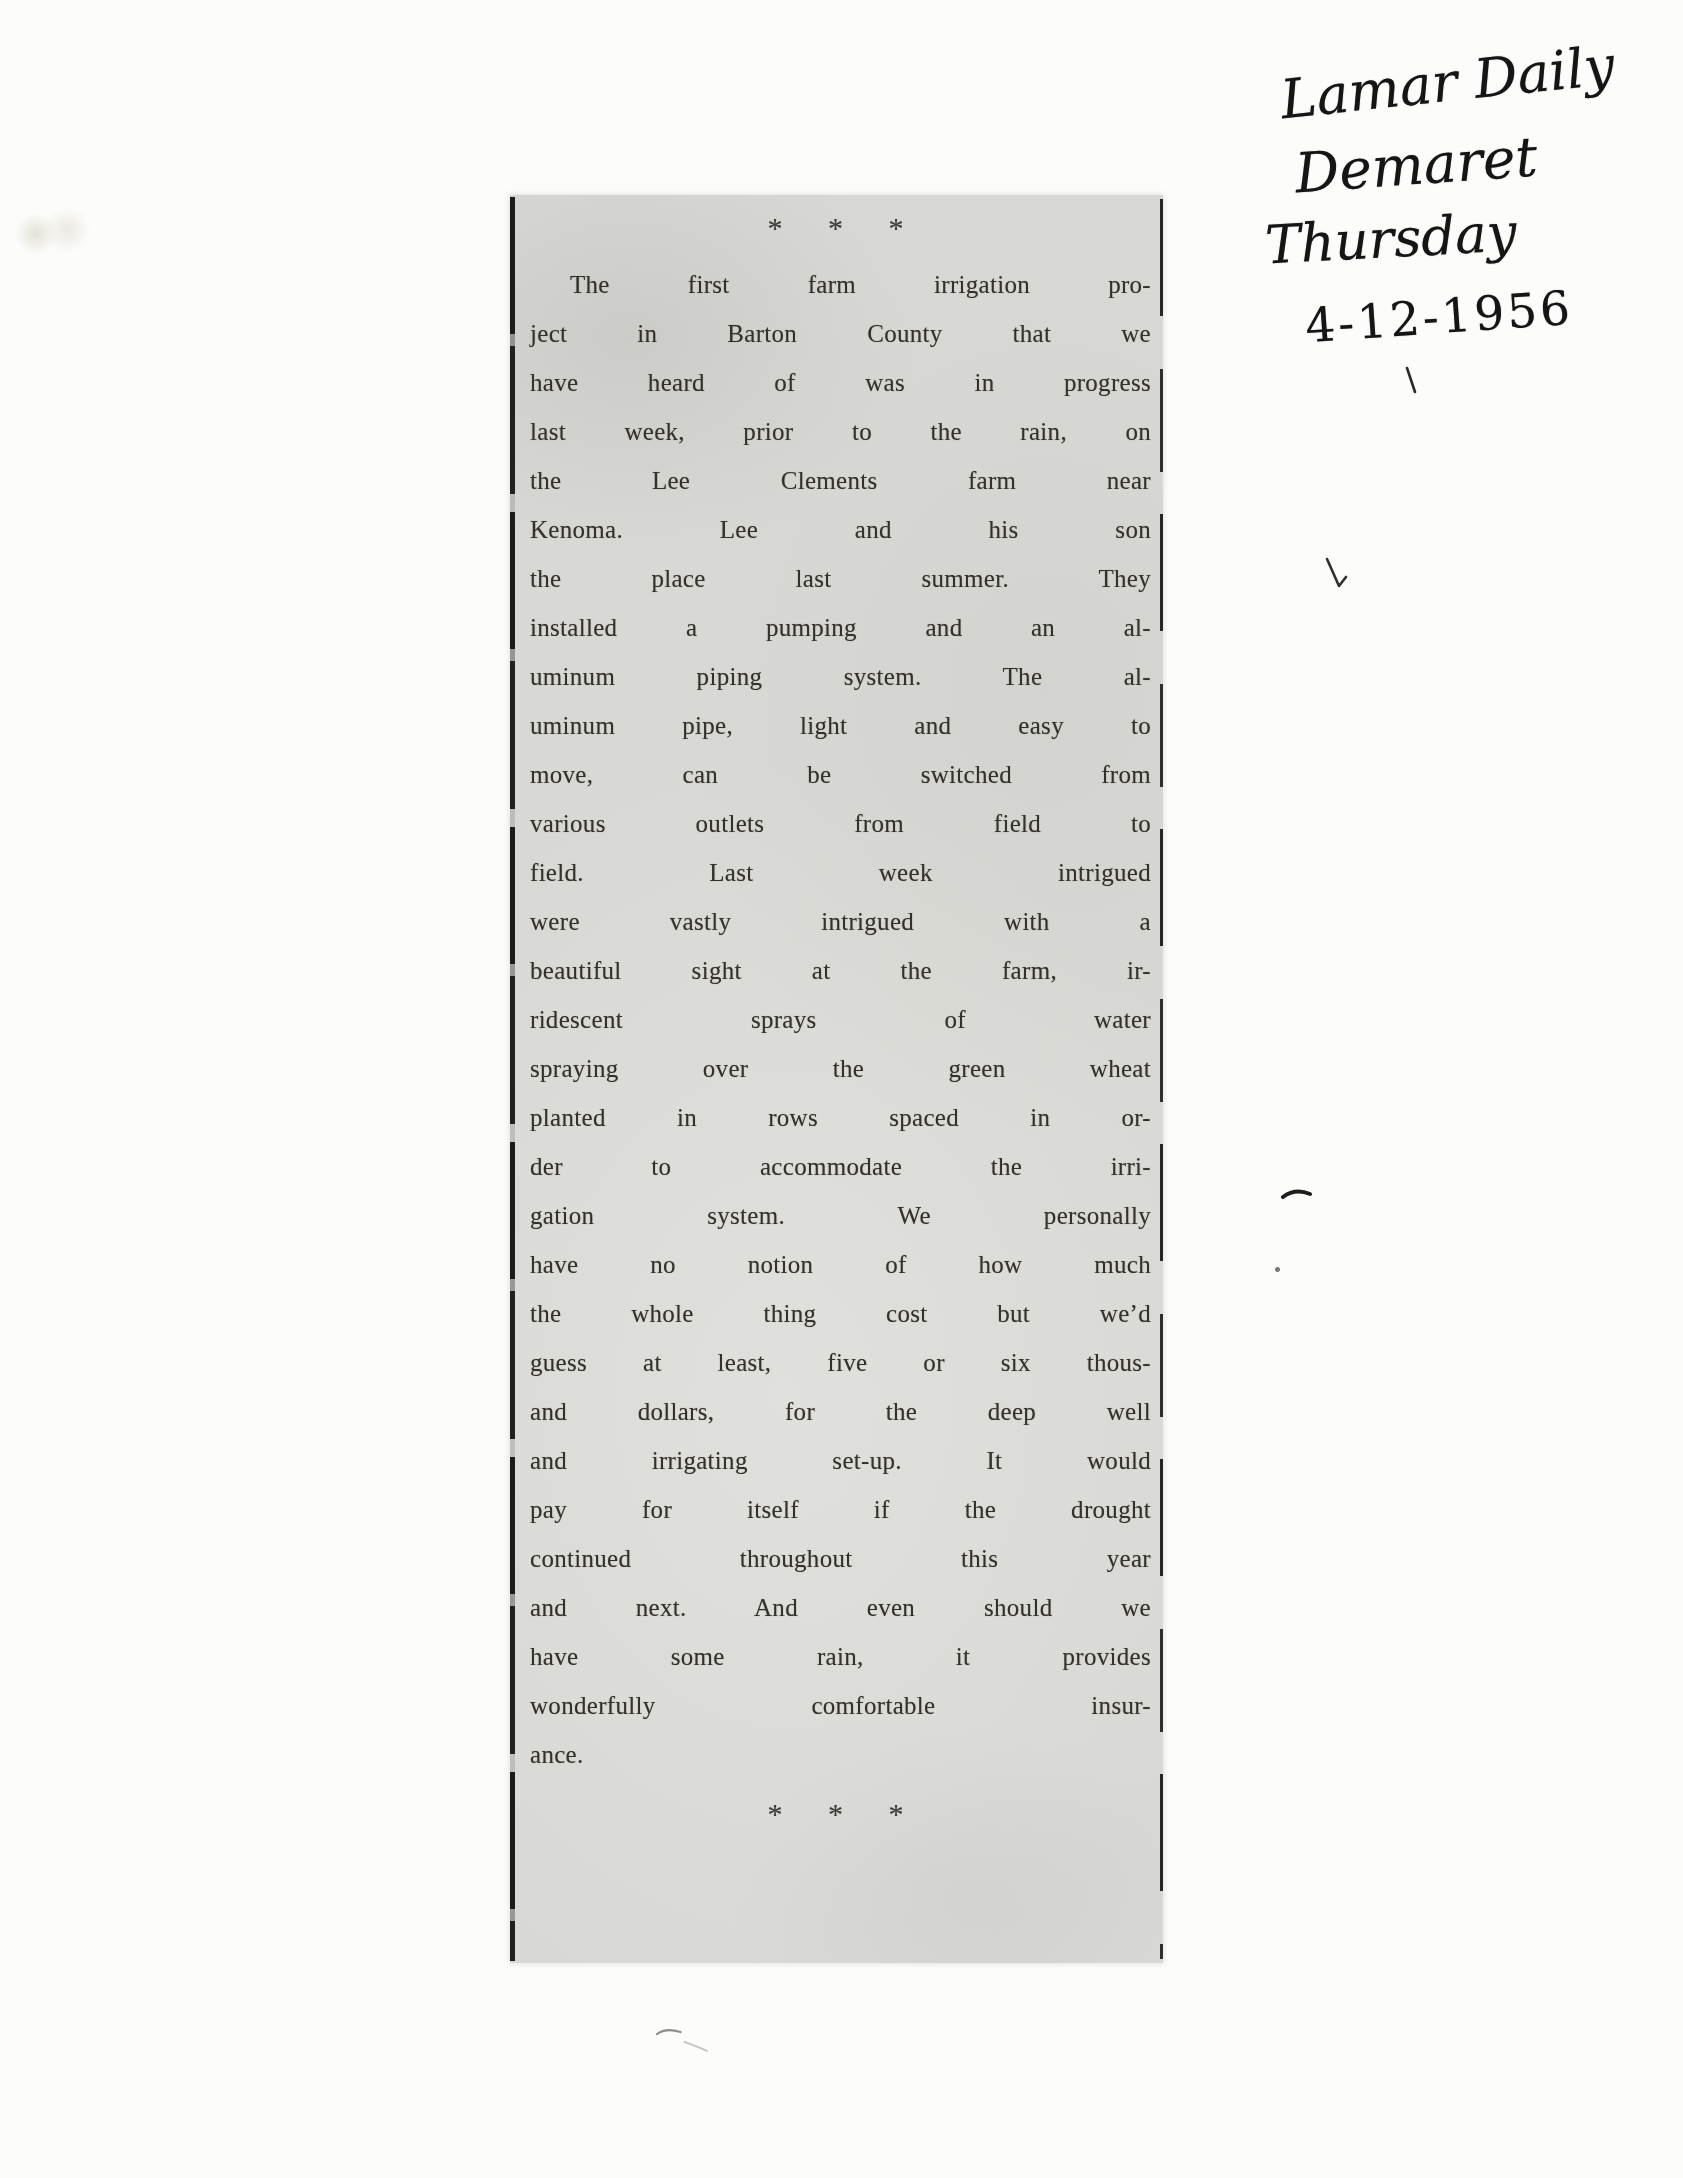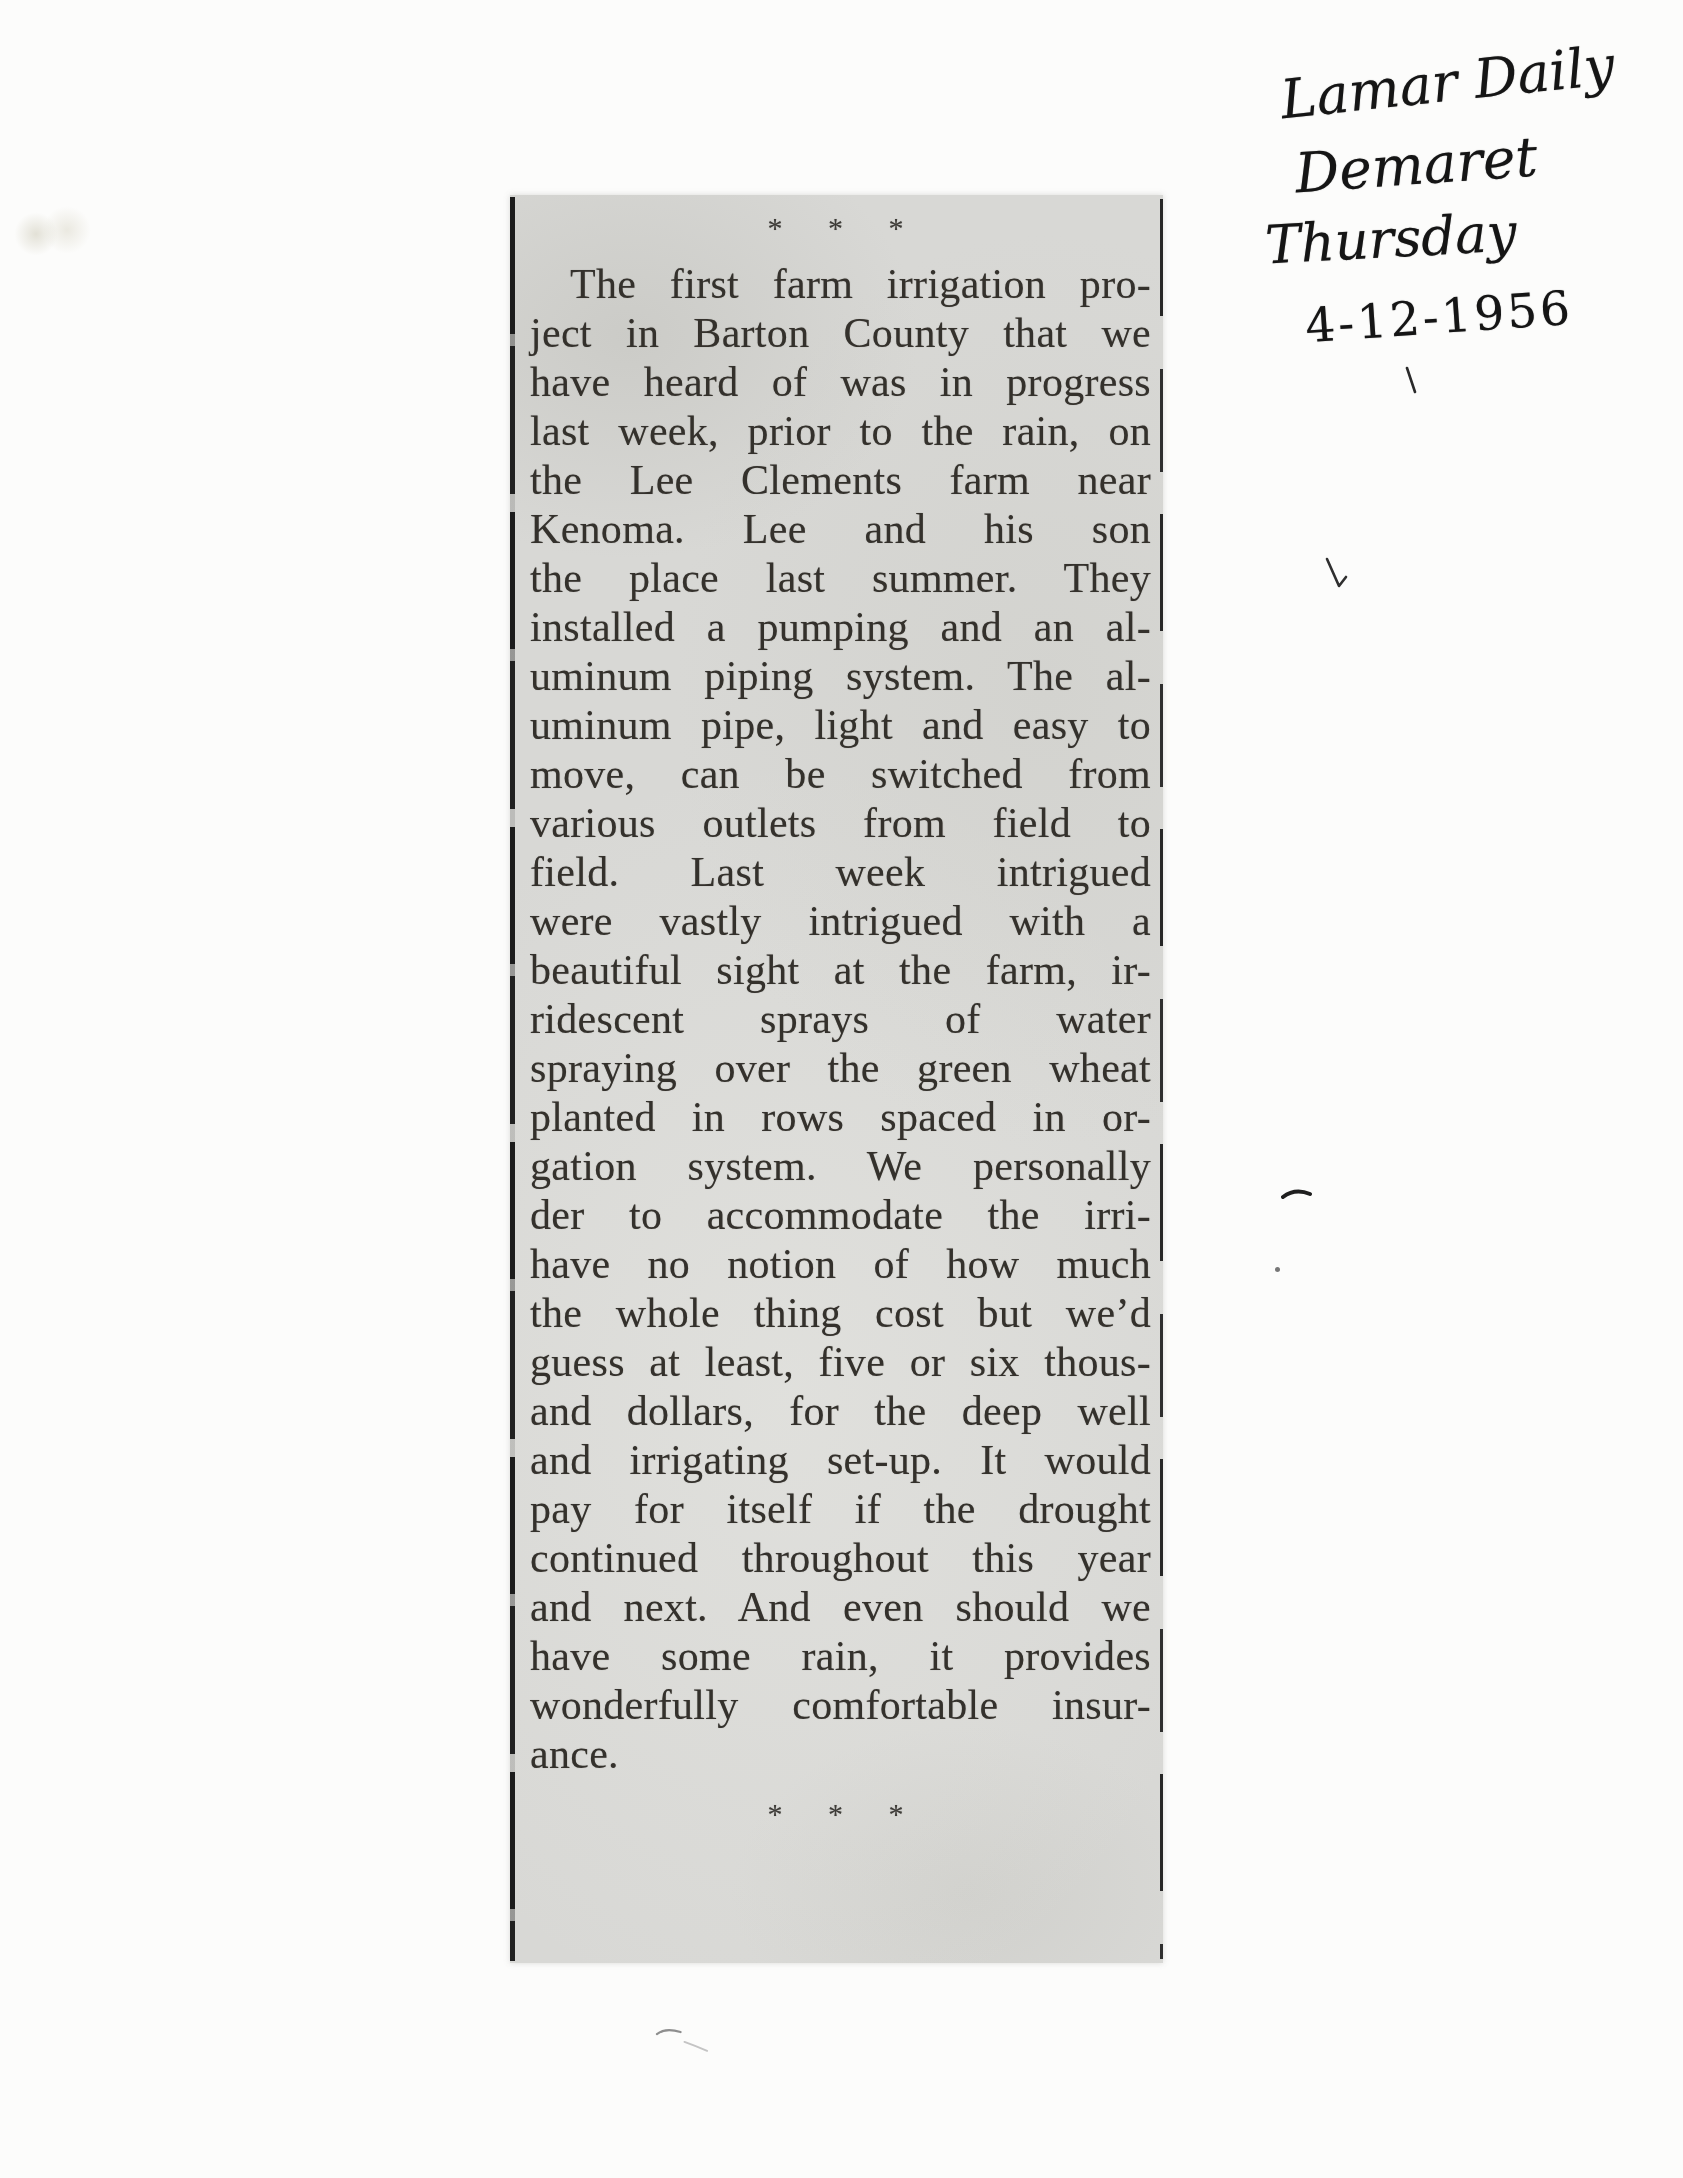--- a/index.html
+++ b/index.html
@@ -47,21 +47,21 @@
   .separator{
     text-align:center;color:#3e3c38;font-size:30px;line-height:32px;
     word-spacing:34px;letter-spacing:2px;
     text-shadow:0 0 1px rgba(60,58,54,0.4);
   }
   .separator.top{margin-top:17px;}
   .separator.bottom{margin-top:19px;}
 
   .article{padding:16px 12px 0 20px;}
   .article-line{
-    font-size:42px;line-height:49px;color:#34312c;
+    font-size:25px;line-height:49px;color:#34312c;
     letter-spacing:0.3px;
     text-align:justify;text-align-last:justify;
     white-space:normal;
     text-shadow:0 0 1px rgba(52,49,44,0.35);
   }
   .article-line.indent{text-indent:40px;}
   .article-line.last{text-align-last:left;}
 
   
   .hw{
@@ -96,22 +96,22 @@
       <div class="article-line">uminum piping system. The al-</div>
       <div class="article-line">uminum pipe, light and easy to</div>
       <div class="article-line">move, can be switched from</div>
       <div class="article-line">various outlets from field to</div>
       <div class="article-line">field. Last week intrigued</div>
       <div class="article-line">were vastly intrigued with a</div>
       <div class="article-line">beautiful sight at the farm, ir-</div>
       <div class="article-line">ridescent sprays of water</div>
       <div class="article-line">spraying over the green wheat</div>
       <div class="article-line">planted in rows spaced in or-</div>
+      <div class="article-line">der to accommodate the irri-</div>
       <div class="article-line">gation system. We personally</div>
-      <div class="article-line">der to accommodate the irri-</div>
       <div class="article-line">have no notion of how much</div>
       <div class="article-line">the whole thing cost but we’d</div>
       <div class="article-line">guess at least, five or six thous-</div>
       <div class="article-line">and dollars, for the deep well</div>
       <div class="article-line">and irrigating set-up. It would</div>
       <div class="article-line">pay for itself if the drought</div>
       <div class="article-line">continued throughout this year</div>
       <div class="article-line">and next. And even should we</div>
       <div class="article-line">have some rain, it provides</div>
       <div class="article-line">wonderfully comfortable insur-</div>

